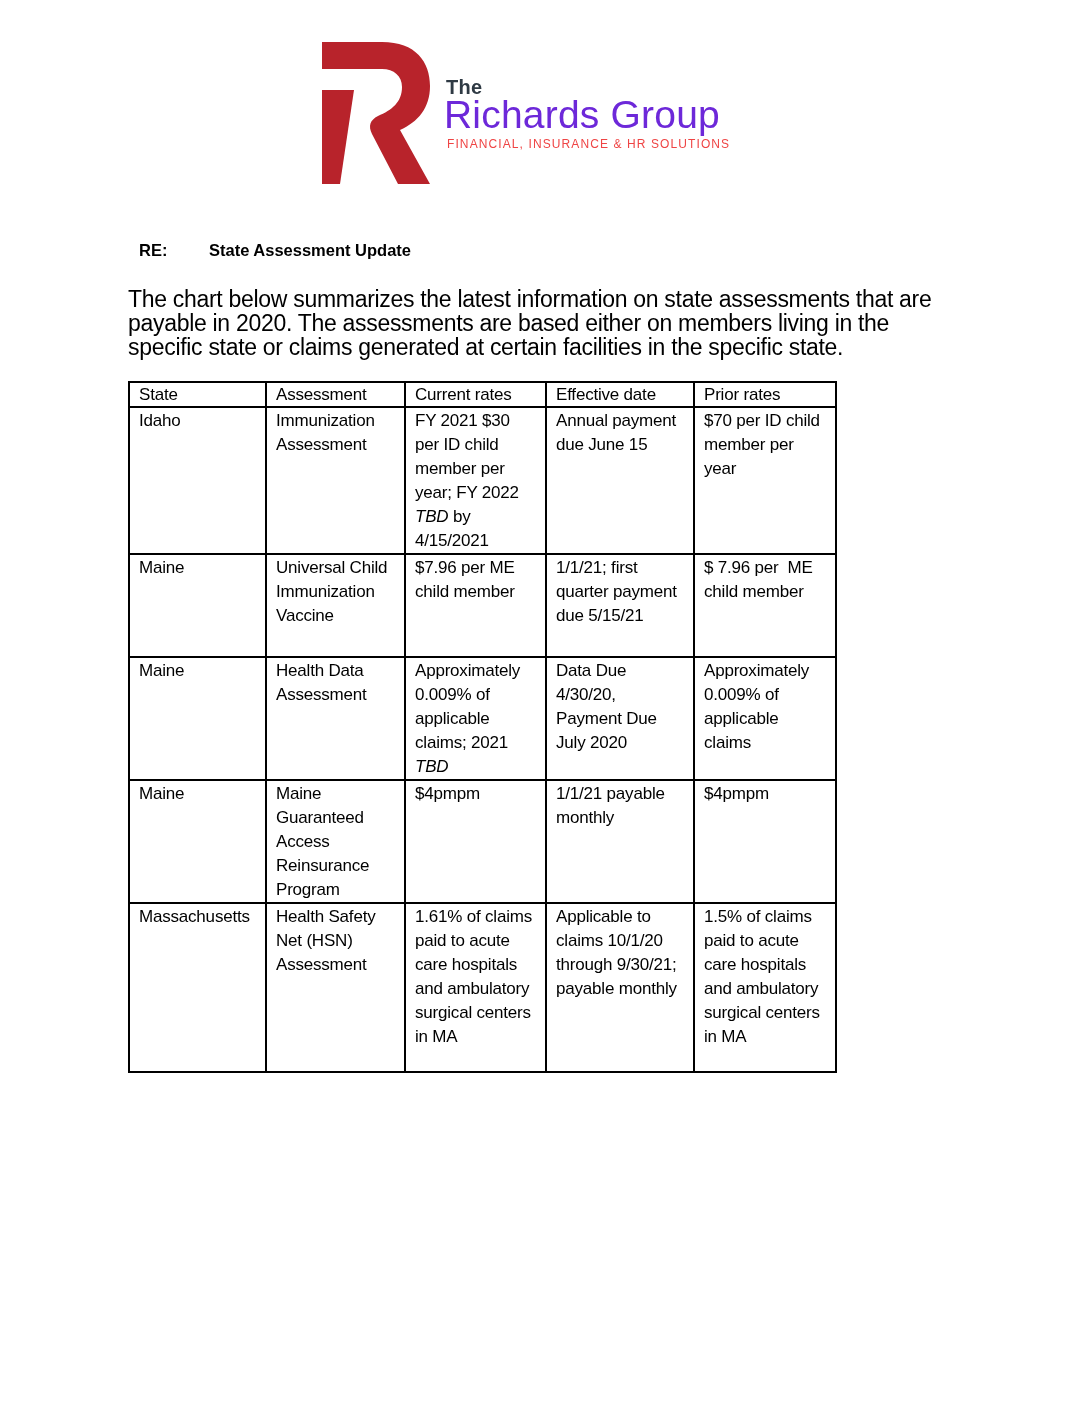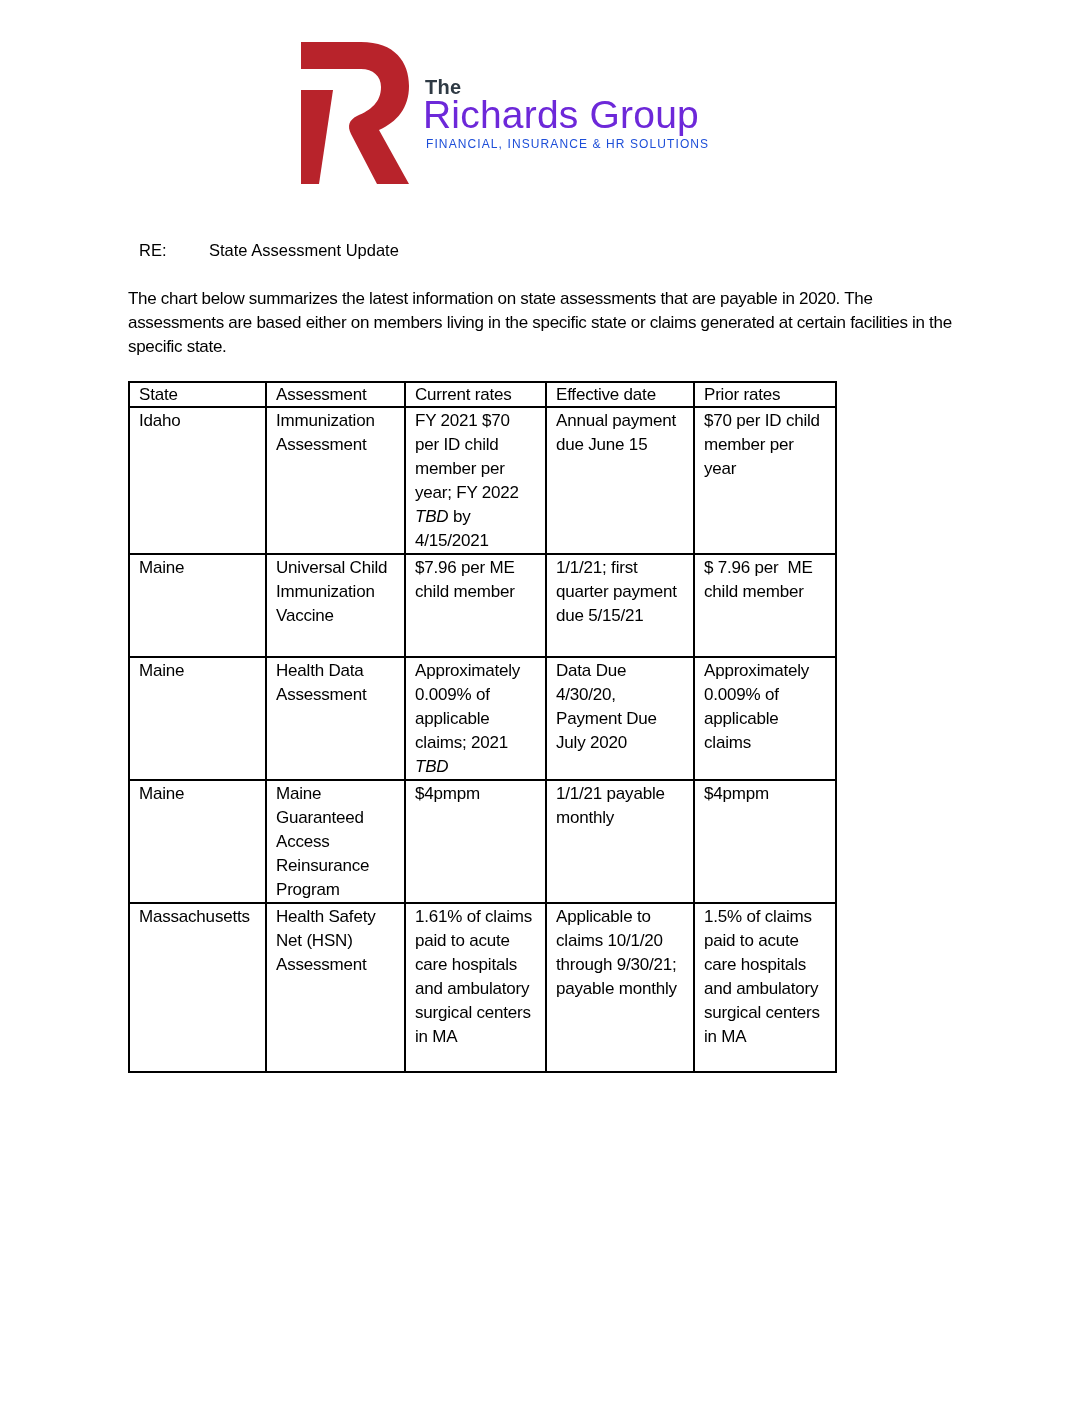--- a/index.html
+++ b/index.html
@@ -1,31 +1,31 @@
 <!DOCTYPE html>
 <html><head>
   <meta charset="utf-8">
   <style>
     html, body { margin: 0; padding: 0; background: #ffffff; }
     body { width: 1088px; height: 1408px; position: relative; overflow: hidden;
            font-family: "Liberation Sans", "DejaVu Sans", sans-serif; color: #000; }
 
     
-    .logo { position: absolute; left: 299px; top: 42px; width: 440px; height: 145px; }
+    .logo { position: absolute; left: 320px; top: 42px; width: 440px; height: 145px; }
     .logo-mark { position: absolute; left: 0; top: 0; width: 112px; height: 142px; }
     .logo-the { position: absolute; left: 126px; top: 34px; font-size: 20px; font-weight: bold; color: #2f3a44; letter-spacing: 0.3px; }
     .logo-name { position: absolute; left: 124px; top: 51px; font-size: 39px; font-weight: normal; color: #6d28d9; letter-spacing: 0.2px; white-space: nowrap; }
-    .logo-tag { position: absolute; left: 127px; top: 95px; font-size: 12px; color: #1d4ed8; letter-spacing: 1.1px; white-space: nowrap; }
+    .logo-tag { position: absolute; left: 127px; top: 95px; font-size: 12px; color: #ef4444; letter-spacing: 1.1px; white-space: nowrap; }
 
     
-    .re { position: absolute; left: 139px; top: 241px; font-size: 16.5px; font-weight: normal; white-space: nowrap; }
+    .re { position: absolute; left: 139px; top: 241px; font-size: 16.5px; font-weight: bold; white-space: nowrap; }
     .re-label { display: inline-block; width: 70px; }
 
     
-    .intro { position: absolute; left: 128px; top: 287px; width: 830px; font-size: 17px; line-height: 24px; letter-spacing: -0.3px; }
+    .intro { position: absolute; left: 128px; top: 287px; width: 830px; font-size: 23px; line-height: 24px; letter-spacing: -0.3px; }
 
     
     table.assess { position: absolute; left: 128px; top: 381px; border-collapse: collapse; font-size: 17px; line-height: 24px; letter-spacing: -0.2px; }
     table.assess th, table.assess td { border: 2.5px solid #000; vertical-align: top; text-align: left; padding: 0 8px 0 9px; }
     table.assess th { font-weight: normal; padding-top: 1px; height: 22px; line-height: 22px; }
     table.assess td { padding-top: 1px; }
     col.c1 { width: 137px; } col.c2 { width: 139px; } col.c3 { width: 141px; } col.c4 { width: 148px; } col.c5 { width: 142px; }
     .r-ct td { height: 95px; }
     .r-id td { height: 142px; }
     .r-me1 td { height: 100px; }
@@ -67,21 +67,21 @@
       <th>Assessment</th>
       <th>Current rates</th>
       <th>Effective date</th>
       <th>Prior rates</th>
     </tr>
   </thead>
   <tbody>
     <tr class="r-id">
       <td>Idaho</td>
       <td>Immunization Assessment</td>
-      <td><span>FY 2021 $70 per ID child member per year; FY 2022 </span><span class="it">TBD</span><span> by 4/15/2021</span></td>
+      <td><span>FY 2021 $30 per ID child member per year; FY 2022 </span><span class="it">TBD</span><span> by 4/15/2021</span></td>
       <td>Annual payment due June 15</td>
       <td>$70 per ID child member per year</td>
     </tr>
     <tr class="r-me1">
       <td>Maine</td>
       <td>Universal Child Immunization Vaccine</td>
       <td>$7.96 per ME child member</td>
       <td>1/1/21; first quarter payment due 5/15/21</td>
       <td style="white-space:pre-wrap">$ 7.96 per  ME child member</td>
     </tr>

